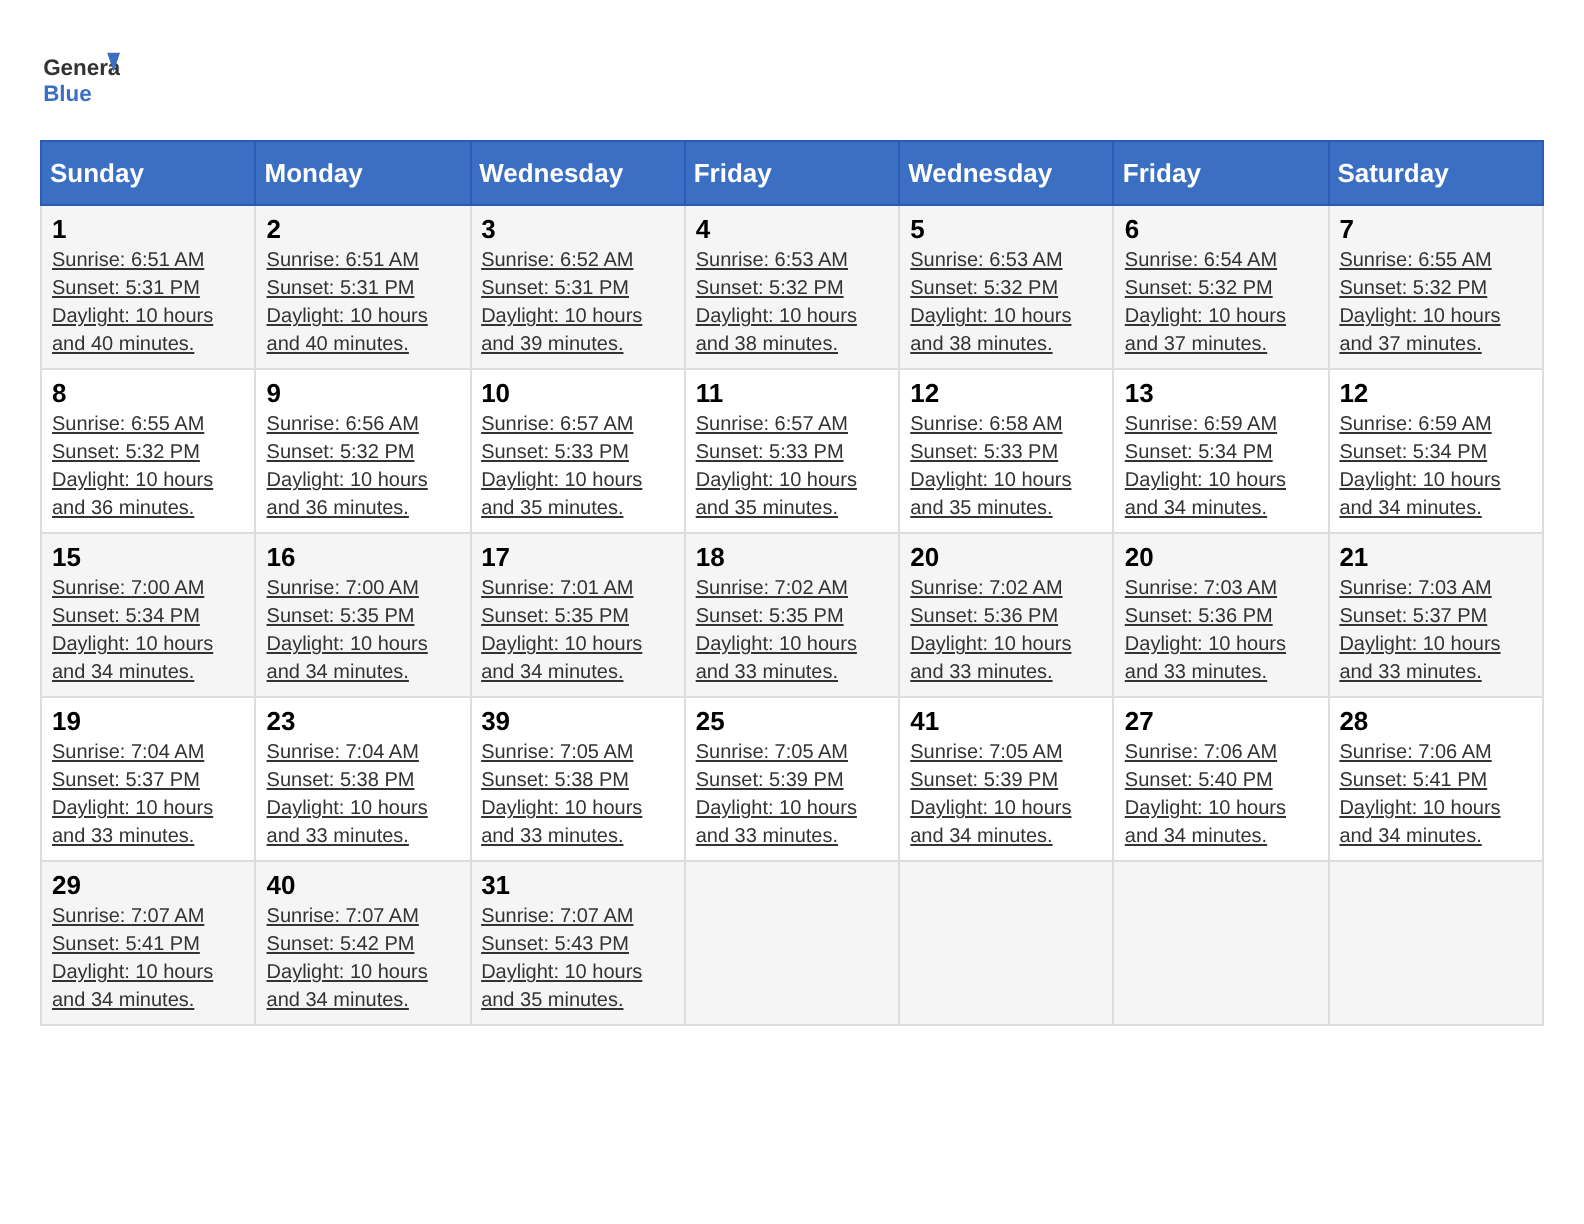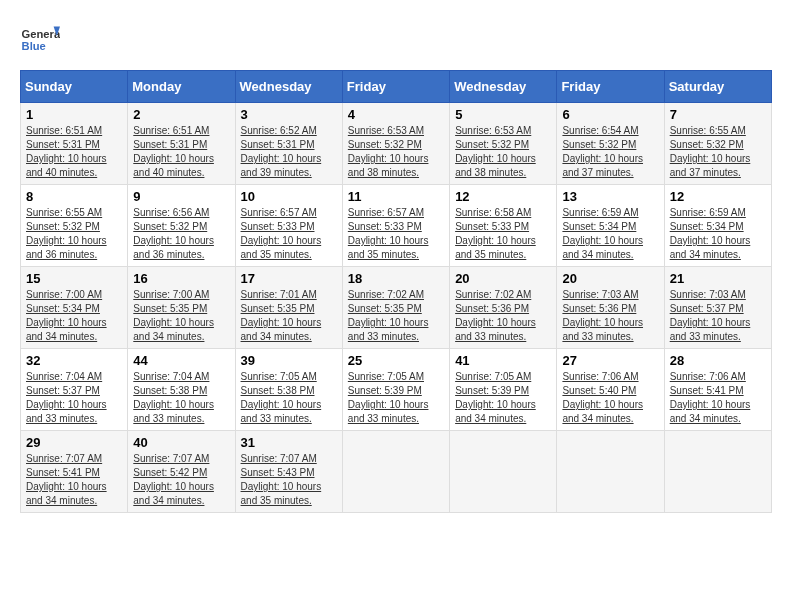--- a/index.html
+++ b/index.html
@@ -129,22 +129,22 @@
       <tr>
         <td><span class="day-number">15</span><span class="day-info">Sunrise: 7:00 AM<br>Sunset: 5:34 PM<br>Daylight: 10 hours<br>and 34 minutes.</span></td>
         <td><span class="day-number">16</span><span class="day-info">Sunrise: 7:00 AM<br>Sunset: 5:35 PM<br>Daylight: 10 hours<br>and 34 minutes.</span></td>
         <td><span class="day-number">17</span><span class="day-info">Sunrise: 7:01 AM<br>Sunset: 5:35 PM<br>Daylight: 10 hours<br>and 34 minutes.</span></td>
         <td><span class="day-number">18</span><span class="day-info">Sunrise: 7:02 AM<br>Sunset: 5:35 PM<br>Daylight: 10 hours<br>and 33 minutes.</span></td>
         <td><span class="day-number">20</span><span class="day-info">Sunrise: 7:02 AM<br>Sunset: 5:36 PM<br>Daylight: 10 hours<br>and 33 minutes.</span></td>
         <td><span class="day-number">20</span><span class="day-info">Sunrise: 7:03 AM<br>Sunset: 5:36 PM<br>Daylight: 10 hours<br>and 33 minutes.</span></td>
         <td><span class="day-number">21</span><span class="day-info">Sunrise: 7:03 AM<br>Sunset: 5:37 PM<br>Daylight: 10 hours<br>and 33 minutes.</span></td>
       </tr>
       <tr>
-        <td><span class="day-number">32</span><span class="day-info">Sunrise: 7:04 AM<br>Sunset: 5:37 PM<br>Daylight: 10 hours<br>and 33 minutes.</span></td>
-        <td><span class="day-number">44</span><span class="day-info">Sunrise: 7:04 AM<br>Sunset: 5:38 PM<br>Daylight: 10 hours<br>and 33 minutes.</span></td>
+        <td><span class="day-number">19</span><span class="day-info">Sunrise: 7:04 AM<br>Sunset: 5:37 PM<br>Daylight: 10 hours<br>and 33 minutes.</span></td>
+        <td><span class="day-number">23</span><span class="day-info">Sunrise: 7:04 AM<br>Sunset: 5:38 PM<br>Daylight: 10 hours<br>and 33 minutes.</span></td>
         <td><span class="day-number">39</span><span class="day-info">Sunrise: 7:05 AM<br>Sunset: 5:38 PM<br>Daylight: 10 hours<br>and 33 minutes.</span></td>
         <td><span class="day-number">25</span><span class="day-info">Sunrise: 7:05 AM<br>Sunset: 5:39 PM<br>Daylight: 10 hours<br>and 33 minutes.</span></td>
         <td><span class="day-number">41</span><span class="day-info">Sunrise: 7:05 AM<br>Sunset: 5:39 PM<br>Daylight: 10 hours<br>and 34 minutes.</span></td>
         <td><span class="day-number">27</span><span class="day-info">Sunrise: 7:06 AM<br>Sunset: 5:40 PM<br>Daylight: 10 hours<br>and 34 minutes.</span></td>
         <td><span class="day-number">28</span><span class="day-info">Sunrise: 7:06 AM<br>Sunset: 5:41 PM<br>Daylight: 10 hours<br>and 34 minutes.</span></td>
       </tr>
       <tr>
         <td><span class="day-number">29</span><span class="day-info">Sunrise: 7:07 AM<br>Sunset: 5:41 PM<br>Daylight: 10 hours<br>and 34 minutes.</span></td>
         <td><span class="day-number">40</span><span class="day-info">Sunrise: 7:07 AM<br>Sunset: 5:42 PM<br>Daylight: 10 hours<br>and 34 minutes.</span></td>
         <td><span class="day-number">31</span><span class="day-info">Sunrise: 7:07 AM<br>Sunset: 5:43 PM<br>Daylight: 10 hours<br>and 35 minutes.</span></td>

